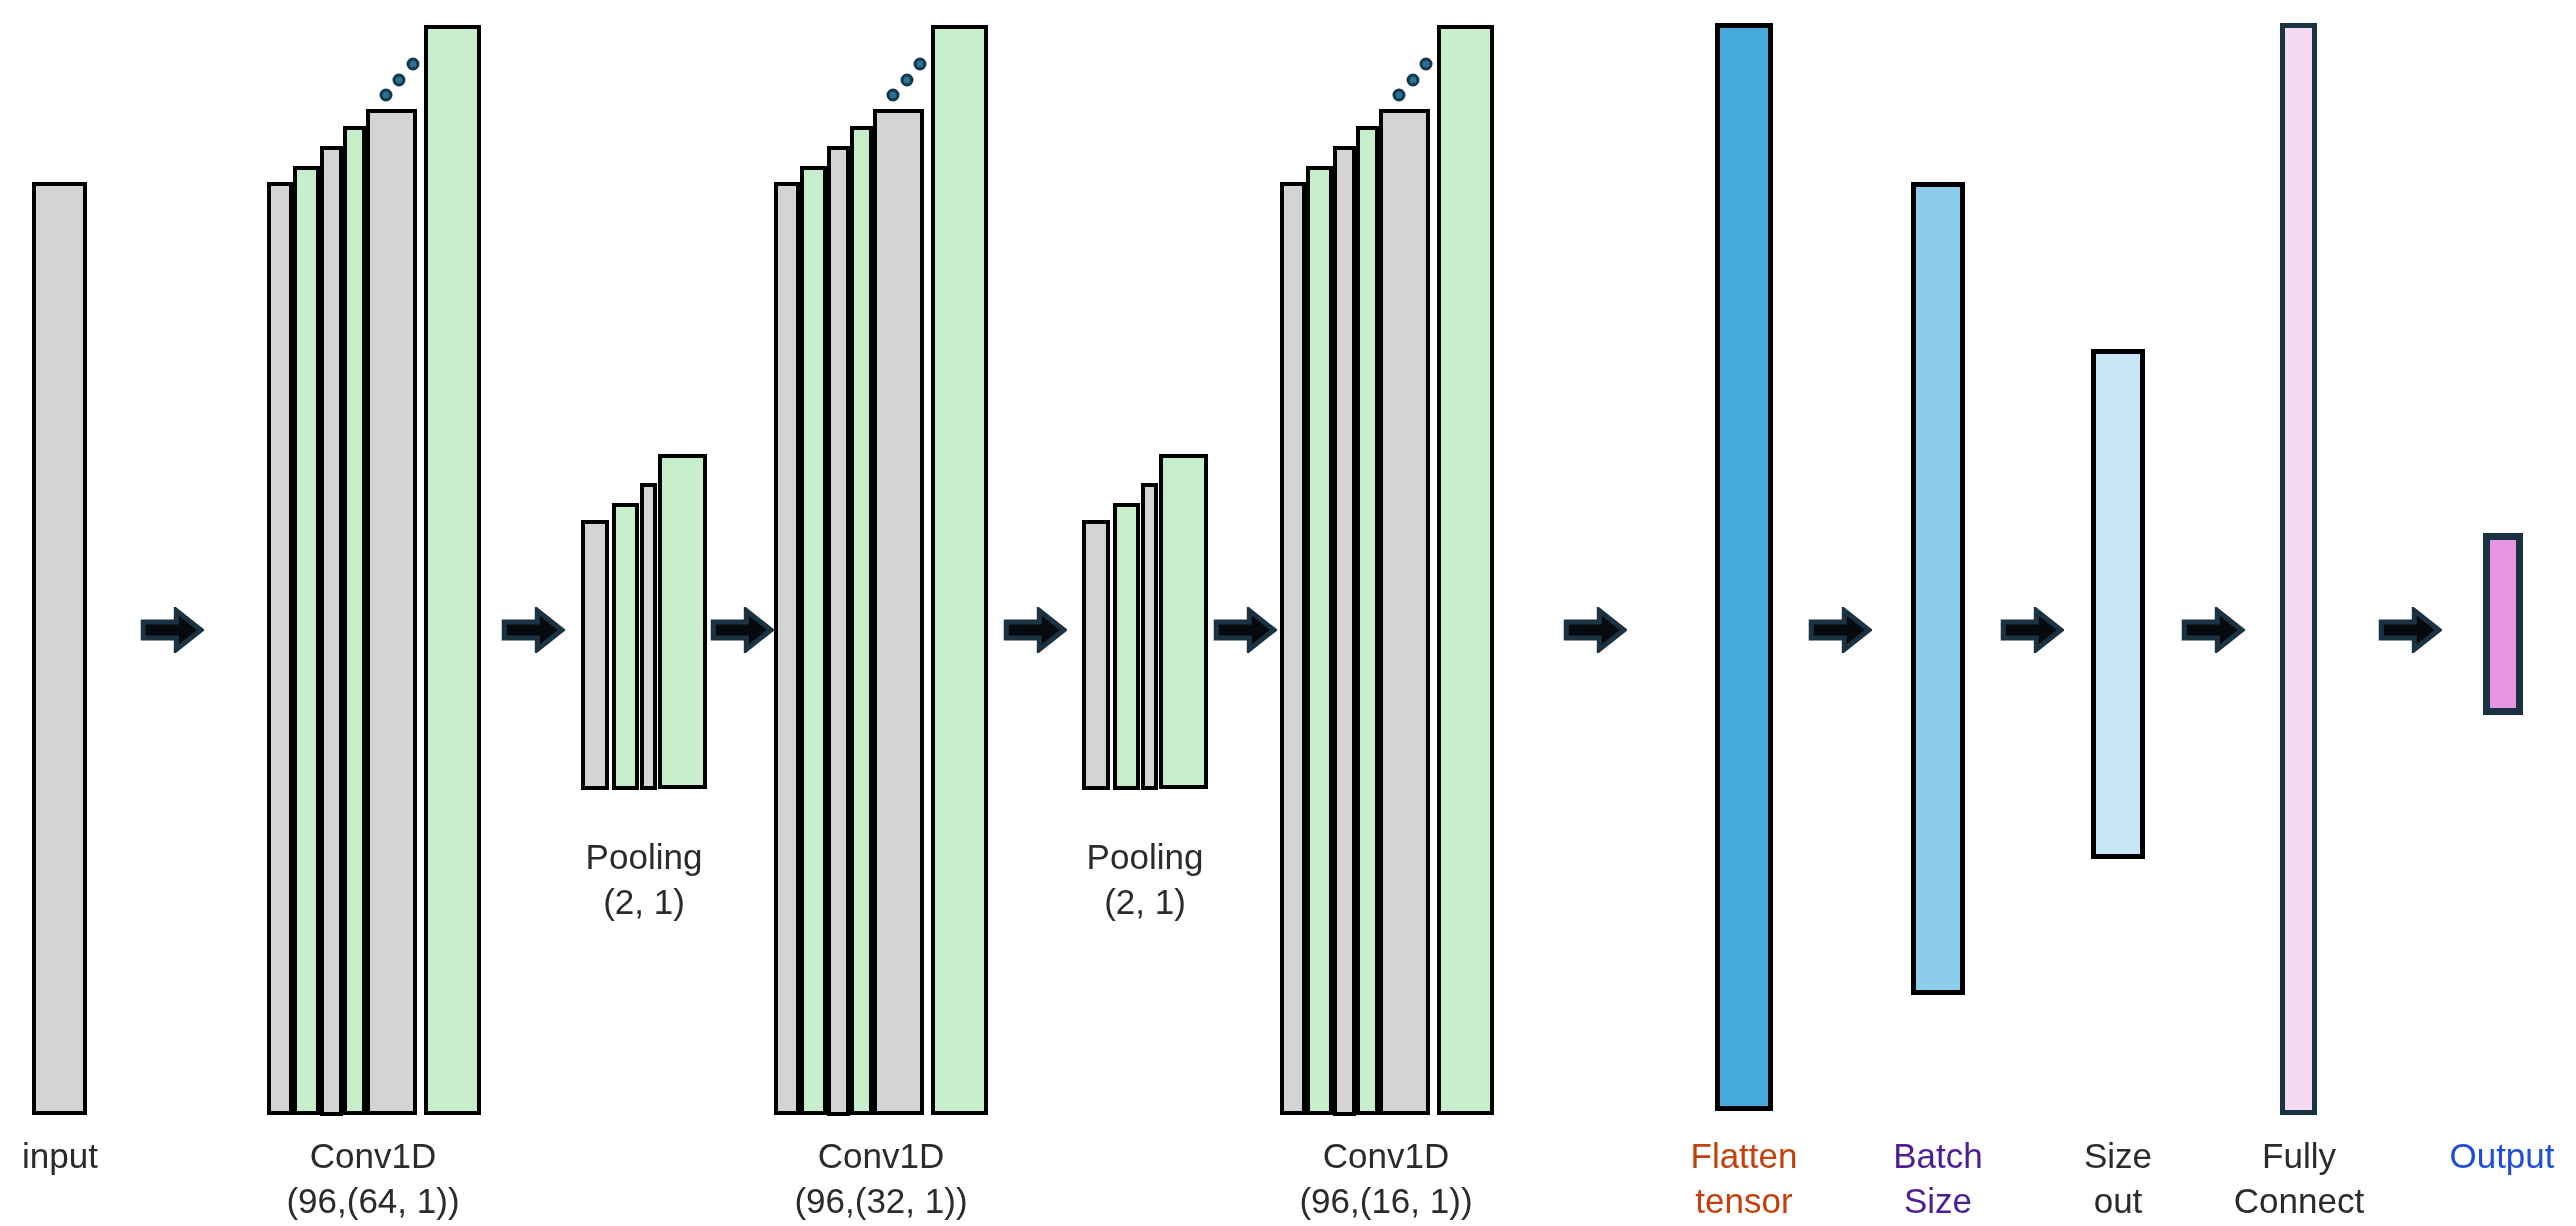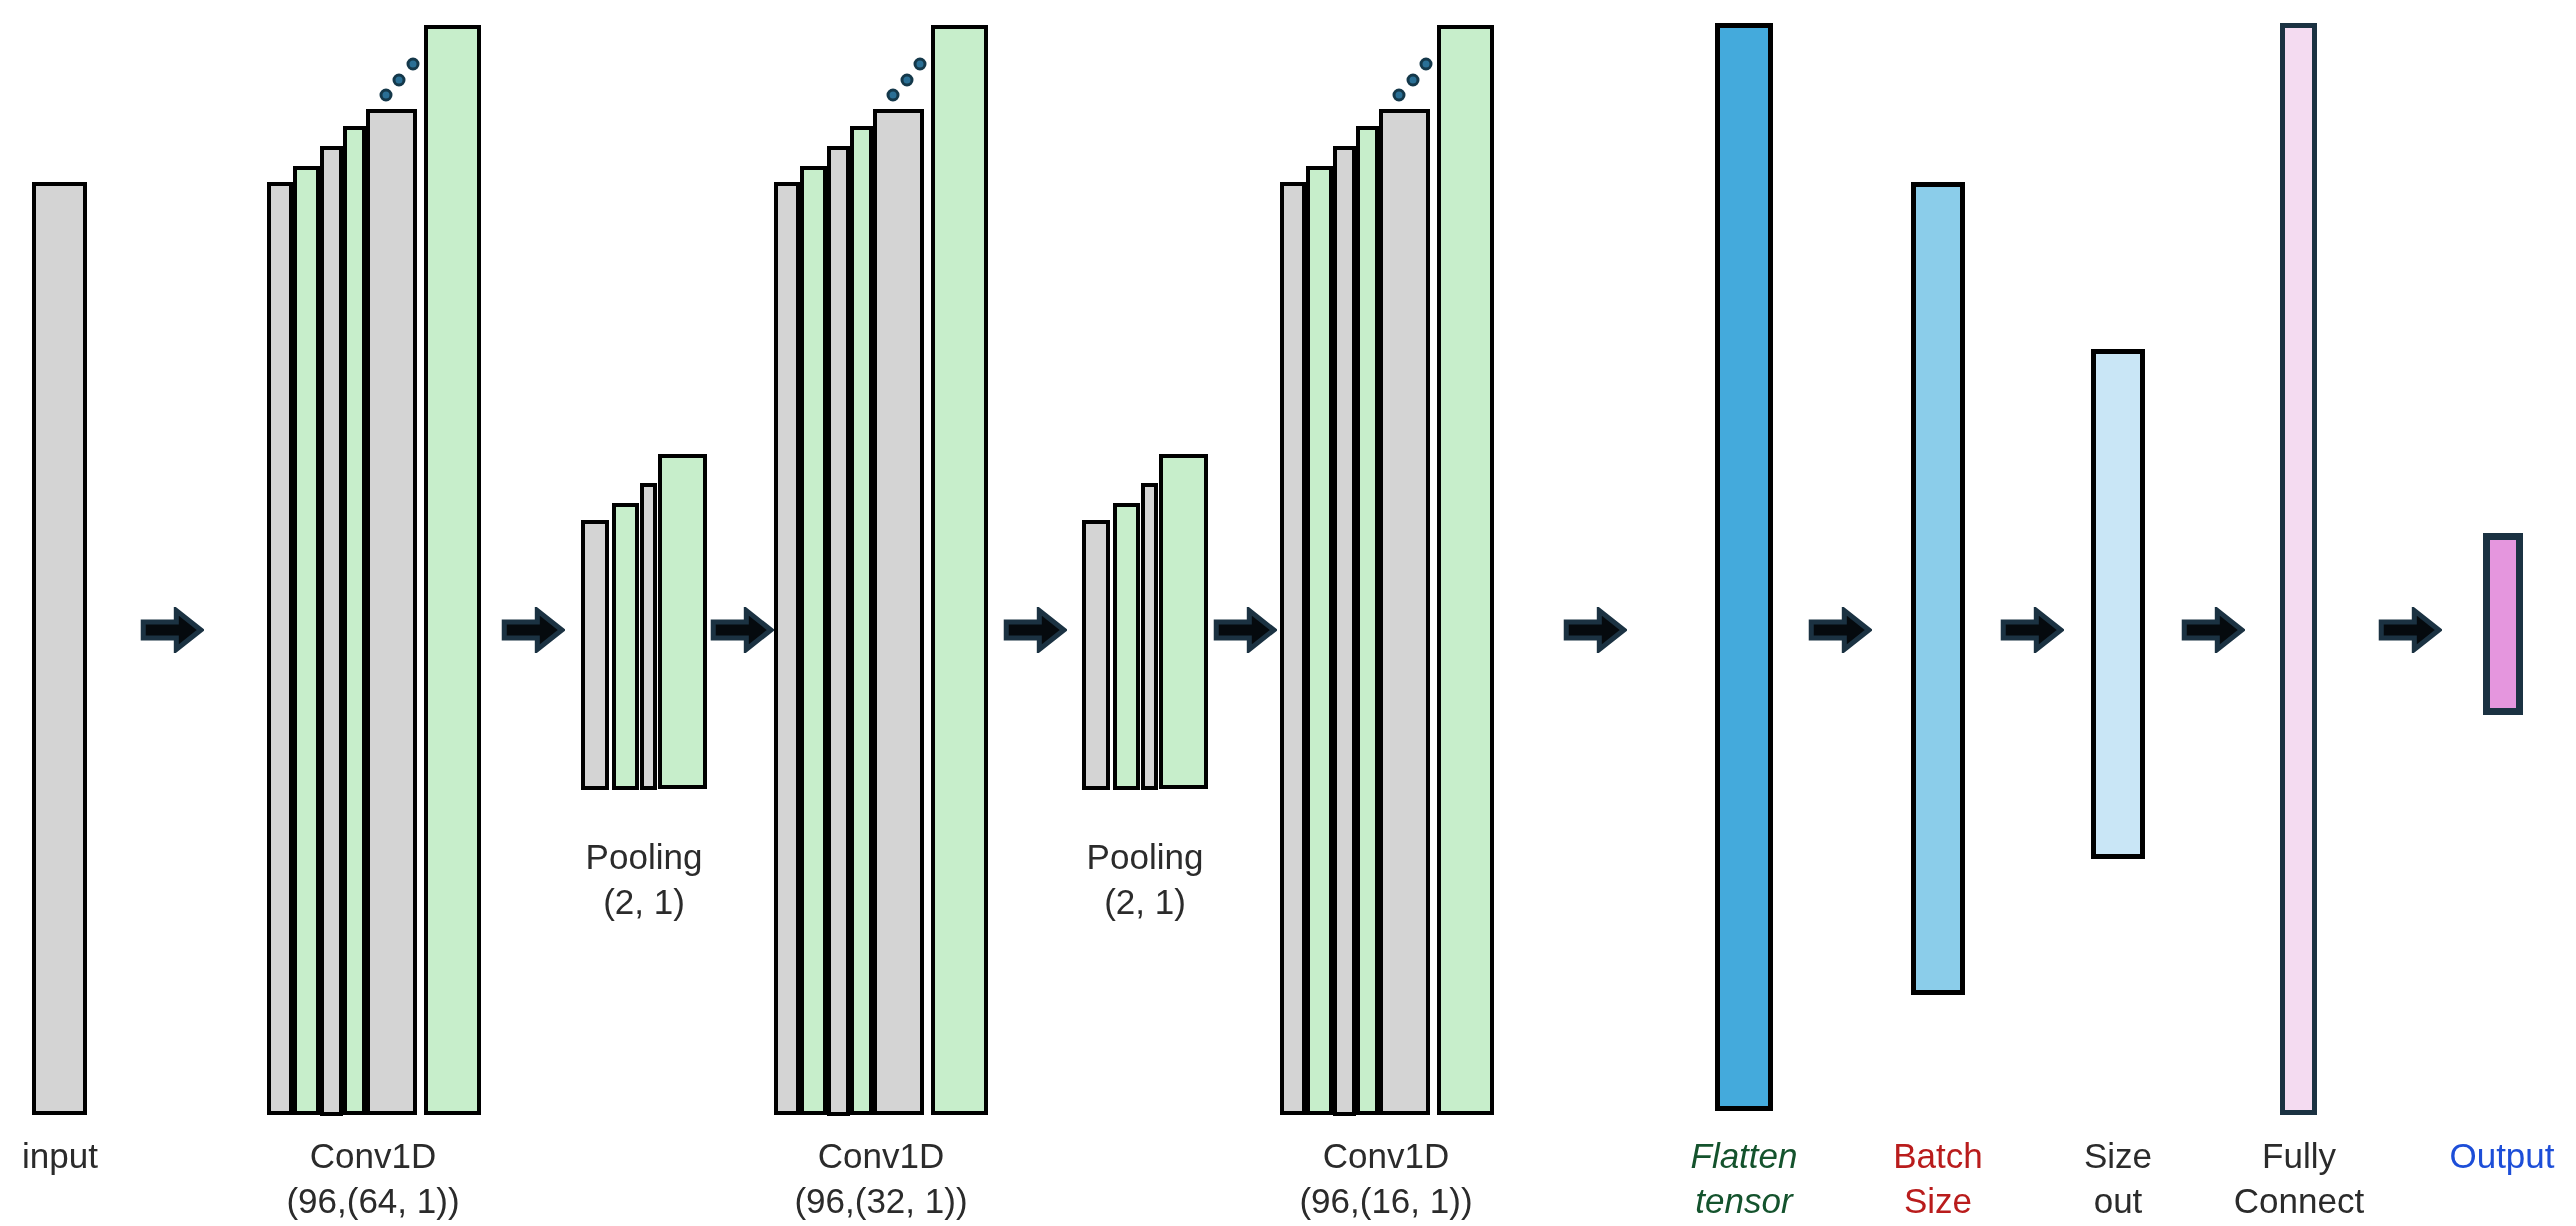--- a/index.html
+++ b/index.html
@@ -105,28 +105,28 @@
       <div class="dot" style="left: 1399px; top: 95px; background: rgb(42, 111, 149); border: 3.8px solid rgb(20, 56, 74);"></div>
       <div class="dot" style="left: 1413px; top: 80px; background: rgb(42, 111, 149); border: 3.8px solid rgb(20, 56, 74);"></div>
       <div class="dot" style="left: 1426px; top: 64px; background: rgb(42, 111, 149); border: 3.8px solid rgb(20, 56, 74);"></div>
       <div class="label" style="left: 1386px; top: 1133px; color: rgb(43, 43, 43);">
         <div class="">Conv1D</div>
         <div class="">(96,(16, 1))</div>
       </div>
     </div>
     <div class="node-group">
       <div class="bar" style="left: 1715px; top: 23px; width: 58px; height: 1088px; background: rgb(68, 170, 220); border-color: rgb(0, 0, 0); border-width: 5.4px;"></div>
-      <div class="label" style="left: 1744px; top: 1133px; color: #14532d; font-style: italic;">
+      <div class="label" style="left: 1744px; top: 1133px; color: #c2410c;">
         <div class="">Flatten</div>
         <div class="">tensor</div>
       </div>
     </div>
     <div class="node-group">
       <div class="bar" style="left: 1911px; top: 182px; width: 54px; height: 813px; background: rgb(139, 205, 234); border-color: rgb(0, 0, 0); border-width: 5.4px;"></div>
-      <div class="label" style="left: 1938px; top: 1133px; color: #b91c1c;">
+      <div class="label" style="left: 1938px; top: 1133px; color: #4c1d95;">
         <div class="">Batch</div>
         <div class="">Size</div>
       </div>
     </div>
     <div class="node-group">
       <div class="bar" style="left: 2091px; top: 349px; width: 54px; height: 510px; background: rgb(201, 230, 246); border-color: rgb(0, 0, 0); border-width: 5.4px;"></div>
       <div class="label" style="left: 2118px; top: 1133px; color: rgb(43, 43, 43);">
         <div class="">Size</div>
         <div class="">out</div>
       </div>

